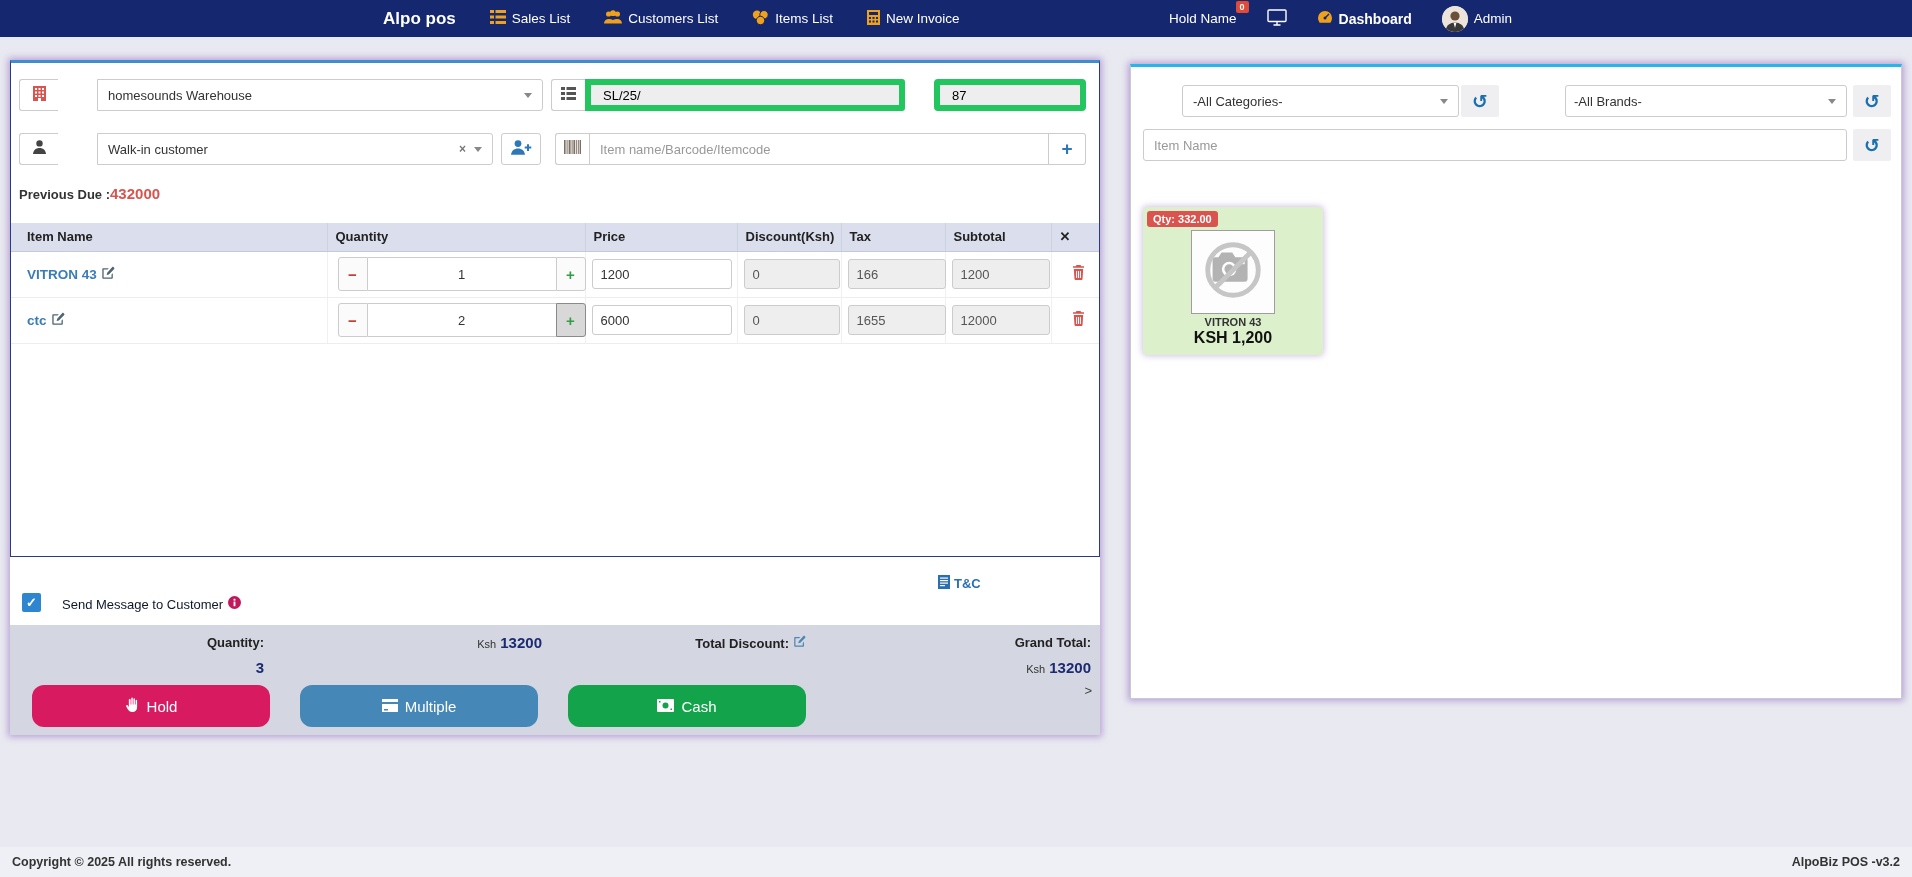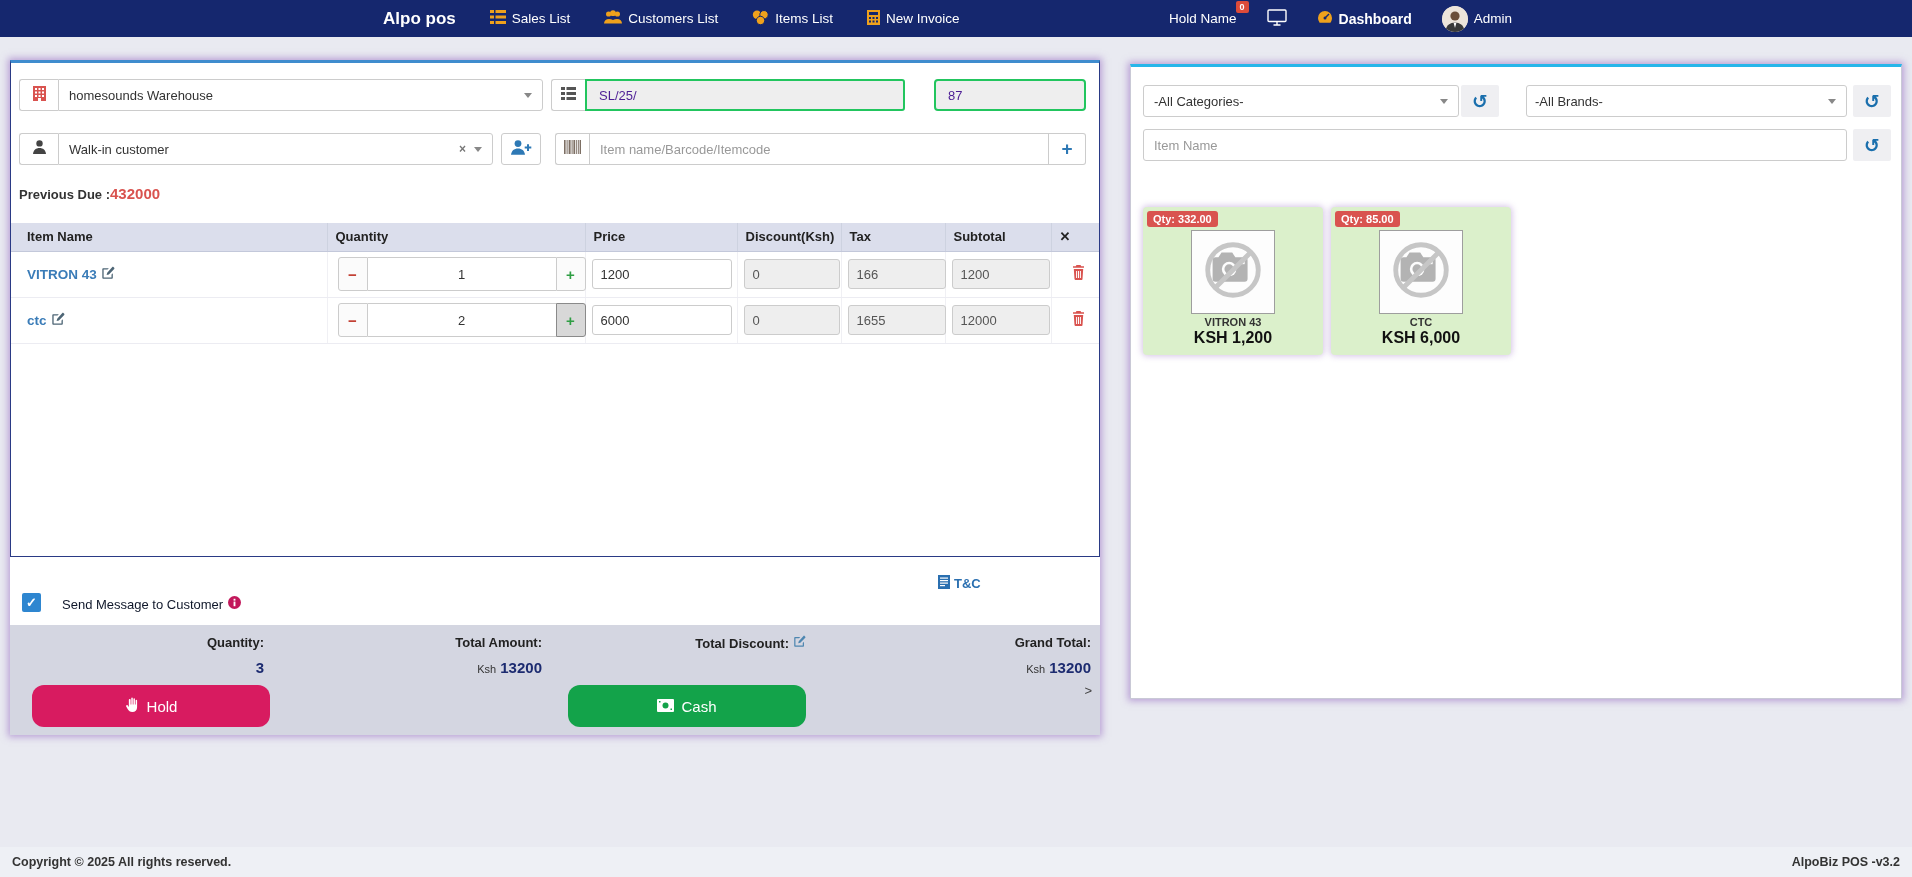--- a/index.html
+++ b/index.html
@@ -37,26 +37,26 @@
   }
   .row-abs{ position:absolute; display:flex; height:32px; }
   .addon{
     display:flex; align-items:center; justify-content:center;
     width:39px; height:32px; background:#fff; border:1px solid #ccc; border-right:none;
     border-radius:3px 0 0 3px; flex:0 0 auto;
   }
   .selbox{
     flex:1; display:flex; align-items:center; height:32px; background:#fff;
     border:1px solid #ccc; border-radius:0 3px 3px 0; padding:0 10px;
-    font-size:13px; color:#333; cursor:pointer;
+    font-size:13px; color:#333; cursor:pointer;margin-left:39px;
   }
   .caret{ width:0;height:0;border-left:4px solid transparent;border-right:4px solid transparent;border-top:5px solid #888; margin-left:auto; }
   .clear-x{ margin-left:auto; color:#777; font-weight:bold; font-size:12px; padding-right:8px; }
   .dis-input{
-    height:32px; background:#eee; border:2px solid #22c55e; color:#4c1d95; font-size:13px;
+    height:32px; background:#eee; border:6px solid #22c55e; color:#000000; font-size:13px;
     padding:0 12px; border-radius:0 3px 3px 0; width:100%;
     font-family:"Liberation Sans",sans-serif;
   }
   .dis-standalone{ border-radius:4px; }
   .txt-input{
     height:32px; background:#fff; border:1px solid #ccc; color:#333; font-size:13px;
     padding:0 10px; flex:1; font-family:"Liberation Sans",sans-serif;
   }
   .txt-input::placeholder{ color:#999; }
   .addon-right{
@@ -457,23 +457,20 @@
   </div>
 
   <div class="summary">
     <div class="sum-col" style="left:0; width:254px;">
       <div class="sum-label">
           <span>Quantity:</span>
         </div>
       <div class="sum-value">3</div>
     </div>
     <div class="sum-col" style="left:254px; width:278px;">
-      <div class="sum-label">
-          <span>Total Amount:</span>
-        </div>
       <div class="sum-value"><span class="cur">Ksh</span> <span>13200</span></div>
     </div>
     <div class="sum-col" style="left:532px; width:264px;">
       <div class="sum-label">
         <span>Total Discount:</span>
         <span><svg width="13" height="13" viewBox="0 0 16 16" fill="#4d86b0">
               <path d="M13.5 8.2v5.3a1 1 0 01-1 1h-10a1 1 0 01-1-1v-10a1 1 0 011-1H9L7.4 4H3v9h9V9.7zM13.9.9l1.2 1.2c.4.4.4 1 0 1.4L9 9.6 6.4 10.3l.7-2.6L13.2.9c.2-.2.5-.2.7 0z"></path>
             </svg></span>
       </div>
     </div>
@@ -483,20 +480,28 @@
         </div>
       <div class="sum-value"><span class="cur">Ksh</span> <span>13200</span></div>
     </div>
     <div class="chevron">&gt;</div>
 
     <button class="big-btn btn-hold">
       <span><svg width="15" height="16" viewBox="0 0 16 17" fill="#fff">
             <path d="M5.2 2.2c.5 0 .8.35.8.8V8h.7V1.3c0-.45.35-.8.8-.8s.8.35.8.8V8h.7V2c0-.45.35-.8.8-.8s.8.35.8.8v6h.7V3.6c0-.45.35-.8.8-.8s.8.35.8.8v7.2c0 3.1-2 5.2-5.1 5.2-2.4 0-3.8-1-5-3.2l-1.5-2.7c-.3-.5-.1-1.1.4-1.4.5-.3 1.1-.1 1.4.4l1 1.7V3c0-.45.35-.8.8-.8z"></path>
           </svg></span>
       <span>Hold</span>
+    </button>
+    <button class="big-btn btn-multiple">
+      <span><svg width="16" height="13" viewBox="0 0 16 13" fill="#fff">
+            <path d="M0 0h16v3H0z"></path>
+            <path d="M0 5h16v8H0z"></path>
+            <rect x="2" y="10" width="4" height="1.5" fill="#4588b8"></rect>
+          </svg></span>
+      <span>Multiple</span>
     </button>
     <button class="big-btn btn-cash">
       <span><svg width="17" height="13" viewBox="0 0 17 13">
             <rect width="17" height="13" rx="1" fill="#fff"></rect>
             <circle cx="8.5" cy="6.5" r="3" fill="#13a34a"></circle>
             <rect x="2" y="2" width="1.5" height="1.5" fill="#13a34a"></rect>
             <rect x="13.5" y="9.5" width="1.5" height="1.5" fill="#13a34a"></rect>
           </svg></span>
       <span>Cash</span>
     </button>
@@ -540,33 +545,18 @@
             <circle cx="31" cy="34" r="4.8" fill="#b3b3b3"></circle>
             <rect x="42" y="25" width="5" height="4" fill="#fdfdfd"></rect>
             <circle cx="35" cy="35" r="26" fill="none" stroke="#c6c6c6" stroke-width="5"></circle>
             <path d="M17 53L53 17" stroke="#c6c6c6" stroke-width="5" stroke-linecap="round"></path>
           </svg></span>
     </div>
     <div class="p-name">VITRON 43</div>
     <div class="p-price">KSH 1,200</div>
   </div>
 
-  <div class="product-card" style="left:200px;">
-    <div class="p-badge">Qty: 85.00</div>
-    <div class="p-img">
-      <span><svg width="68" height="68" viewBox="0 0 70 70">
-            <path d="M20 22l3.2-5h11l3.2 5H47a3 3 0 013 3v19a3 3 0 01-3 3H17a3 3 0 01-3-3V25a3 3 0 013-3z" fill="#b3b3b3"></path>
-            <circle cx="31" cy="34" r="7.5" fill="#fdfdfd"></circle>
-            <circle cx="31" cy="34" r="4.8" fill="#b3b3b3"></circle>
-            <rect x="42" y="25" width="5" height="4" fill="#fdfdfd"></rect>
-            <circle cx="35" cy="35" r="26" fill="none" stroke="#c6c6c6" stroke-width="5"></circle>
-            <path d="M17 53L53 17" stroke="#c6c6c6" stroke-width="5" stroke-linecap="round"></path>
-          </svg></span>
-    </div>
-    <div class="p-name">CTC</div>
-    <div class="p-price">KSH 6,000</div>
-  </div>
 </div>
 
 <div class="footer">
   <span>Copyright © 2025 All rights reserved.</span>
   <span>AlpoBiz POS -v3.2</span>
 </div>
 
 </body></html>

